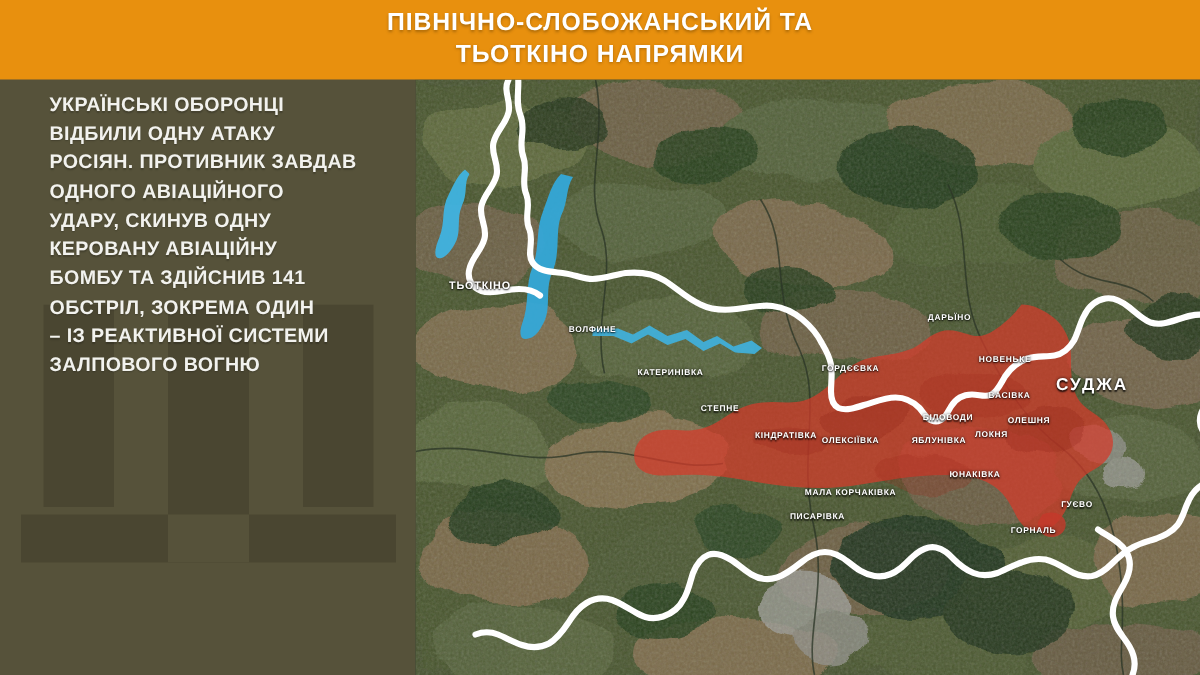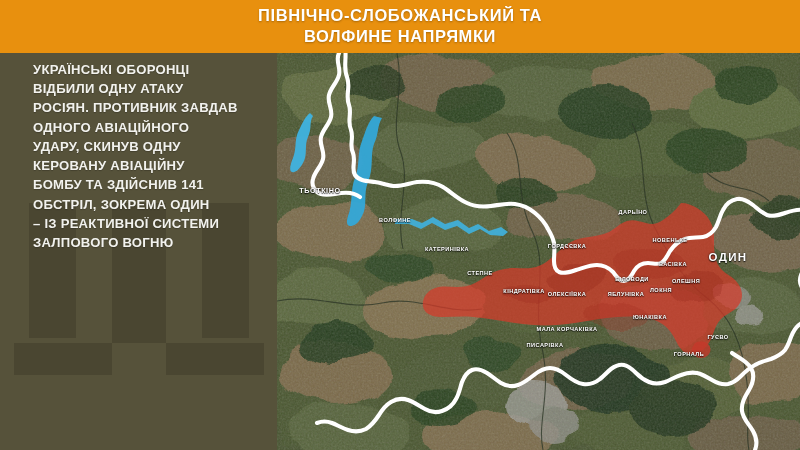--- a/index.html
+++ b/index.html
@@ -94,21 +94,21 @@
   }
   .maplabel.mid { font-size: 7.2px; letter-spacing: 0.6px; }
 </style>
 </head>
 <body>
 
 <div id="root">
 
   <div id="header">
     <div id="header-title">ПІВНІЧНО-СЛОБОЖАНСЬКИЙ ТА
-ВОЛФИНЕ НАПРЯМКИ</div>
+ТЬОТКІНО НАПРЯМКИ</div>
   </div>
 
   <div id="sidebar">
     <svg id="tryzub" viewBox="0 0 250 300" aria-hidden="true">
       <g fill="#4a4631">
         <path d="M15 0 H62 V135 H15 Z"></path>
         <path d="M188 0 H235 V135 H188 Z"></path>
         <path d="M98 0 H152 V200 L125 255 L98 200 Z"></path>
         <path d="M0 140 H250 V300 H0 Z"></path>
       </g>
@@ -316,18 +316,18 @@
     <div class="maplabel" style="left:356px; top:159px;">ДАРЬЇНО</div>
     <div class="maplabel" style="left:393px; top:187px;">НОВЕНЬКЕ</div>
     <div class="maplabel" style="left:396px; top:211px;">ВАСІВКА</div>
     <div class="maplabel" style="left:355px; top:226px;">БІЛОВОДИ</div>
     <div class="maplabel" style="left:384px; top:237px;">ЛОКНЯ</div>
     <div class="maplabel" style="left:349px; top:241px;">ЯБЛУНІВКА</div>
     <div class="maplabel" style="left:409px; top:228px;">ОЛЕШНЯ</div>
     <div class="maplabel" style="left:373px; top:264px;">ЮНАКІВКА</div>
     <div class="maplabel" style="left:290px; top:276px;">МАЛА КОРЧАКІВКА</div>
     <div class="maplabel" style="left:268px; top:292px;">ПИСАРІВКА</div>
-    <div class="maplabel big" style="left:451px; top:204px;">ОДИН</div>
+    <div class="maplabel big" style="left:451px; top:204px;">СУДЖА</div>
     <div class="maplabel" style="left:441px; top:284px;">ГУЄВО</div>
     <div class="maplabel" style="left:412px; top:301px;">ГОРНАЛЬ</div>
   </div>
 
 </div>
 
 </body></html>

